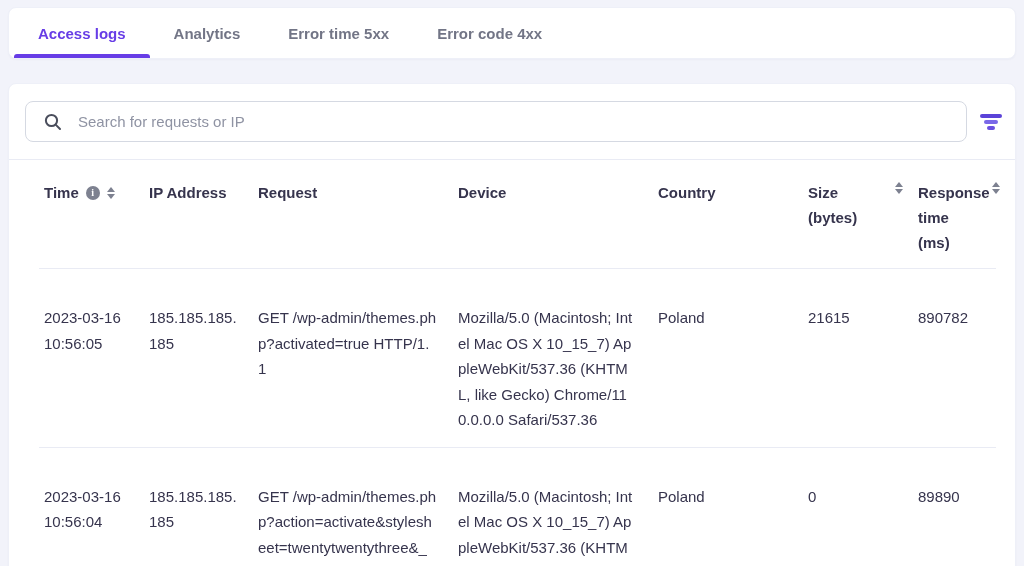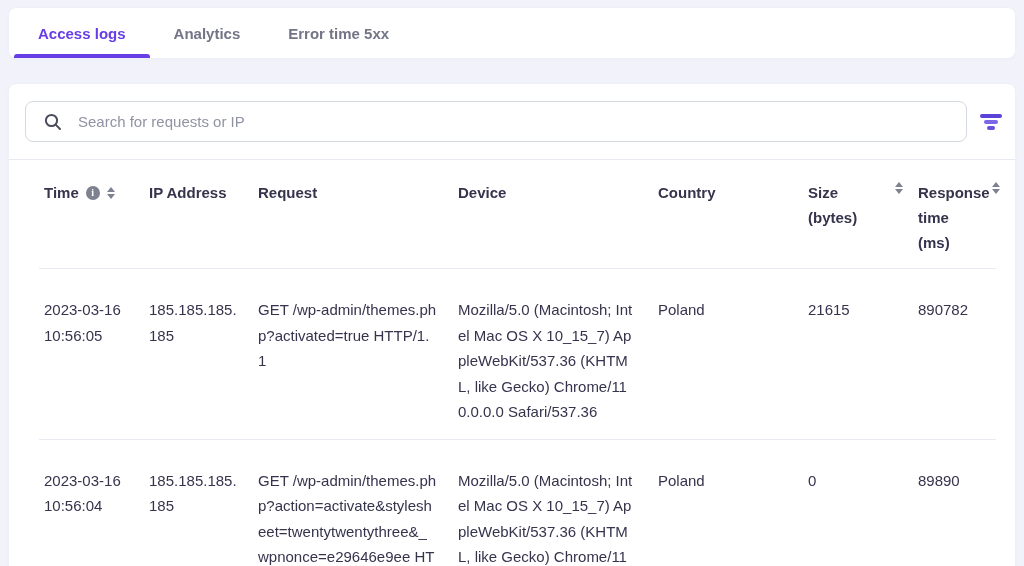--- a/index.html
+++ b/index.html
@@ -120,21 +120,21 @@
     color:#36344d;
     line-height:25px;
     padding:20px 16px 13px 5px;
   }
   .log-table td {
     vertical-align:top;
     font-size:15px;
     font-weight:400;
     color:#36344d;
     line-height:25.5px;
-    padding:28px 16px 14px 5px;
+    padding:36px 16px 14px 5px;
   }
   td.break { word-break:break-all; }
 
   .th-flex { display:flex; align-items:center; gap:7px; }
   .th-narrow { display:block; max-width:72px; }
 
   
   .info-icon {
     display:inline-flex;
     align-items:center;
@@ -175,20 +175,23 @@
 
 <nav class="tab-card">
   <div class="tab active">
     <span>Access logs</span>
   </div>
   <div class="tab">
     <span>Analytics</span>
   </div>
   <div class="tab">
     <span>Error time 5xx</span>
+  </div>
+  <div class="tab">
+    <span>Error code 4xx</span>
   </div>
 </nav>
 
 <section class="main-card">
 
   <div class="search-section">
     <div class="search-box">
       <svg width="18" height="18" viewBox="0 0 18 18" fill="none">
         <circle cx="7.5" cy="7.5" r="5.6" stroke="#4a4e5c" stroke-width="2"></circle>
         <line x1="11.9" y1="11.9" x2="16" y2="16" stroke="#4a4e5c" stroke-width="2" stroke-linecap="round"></line>

